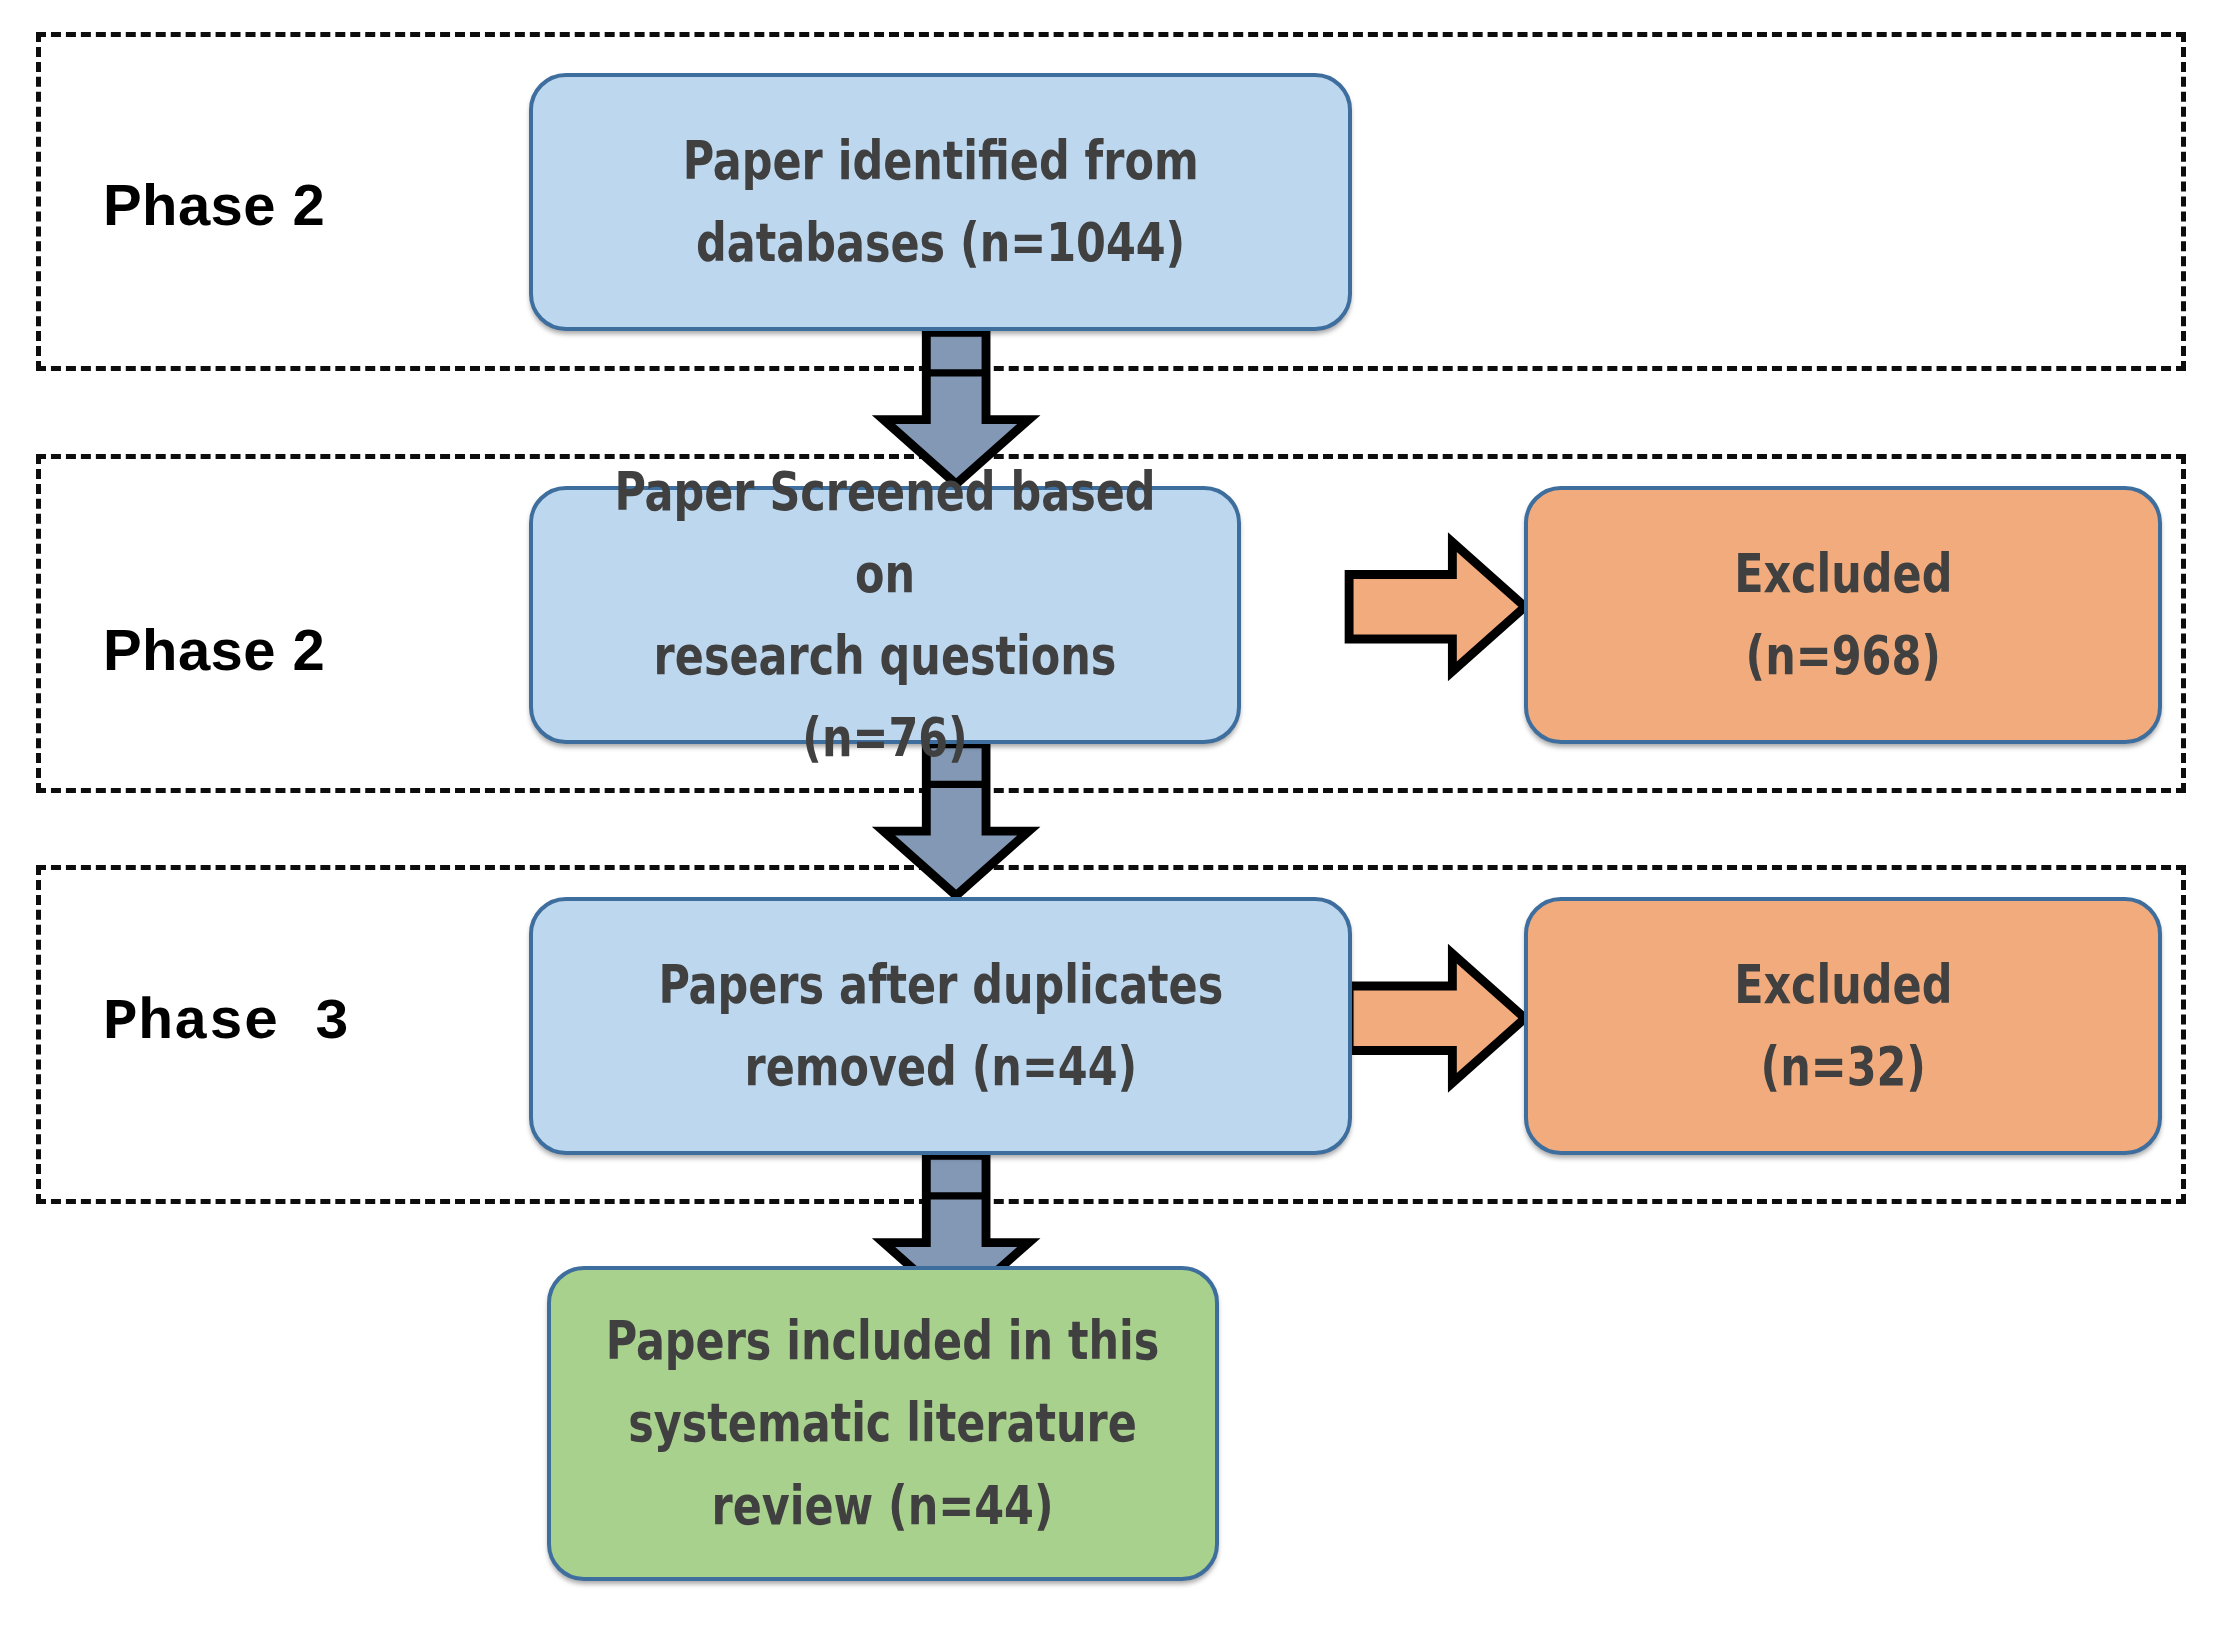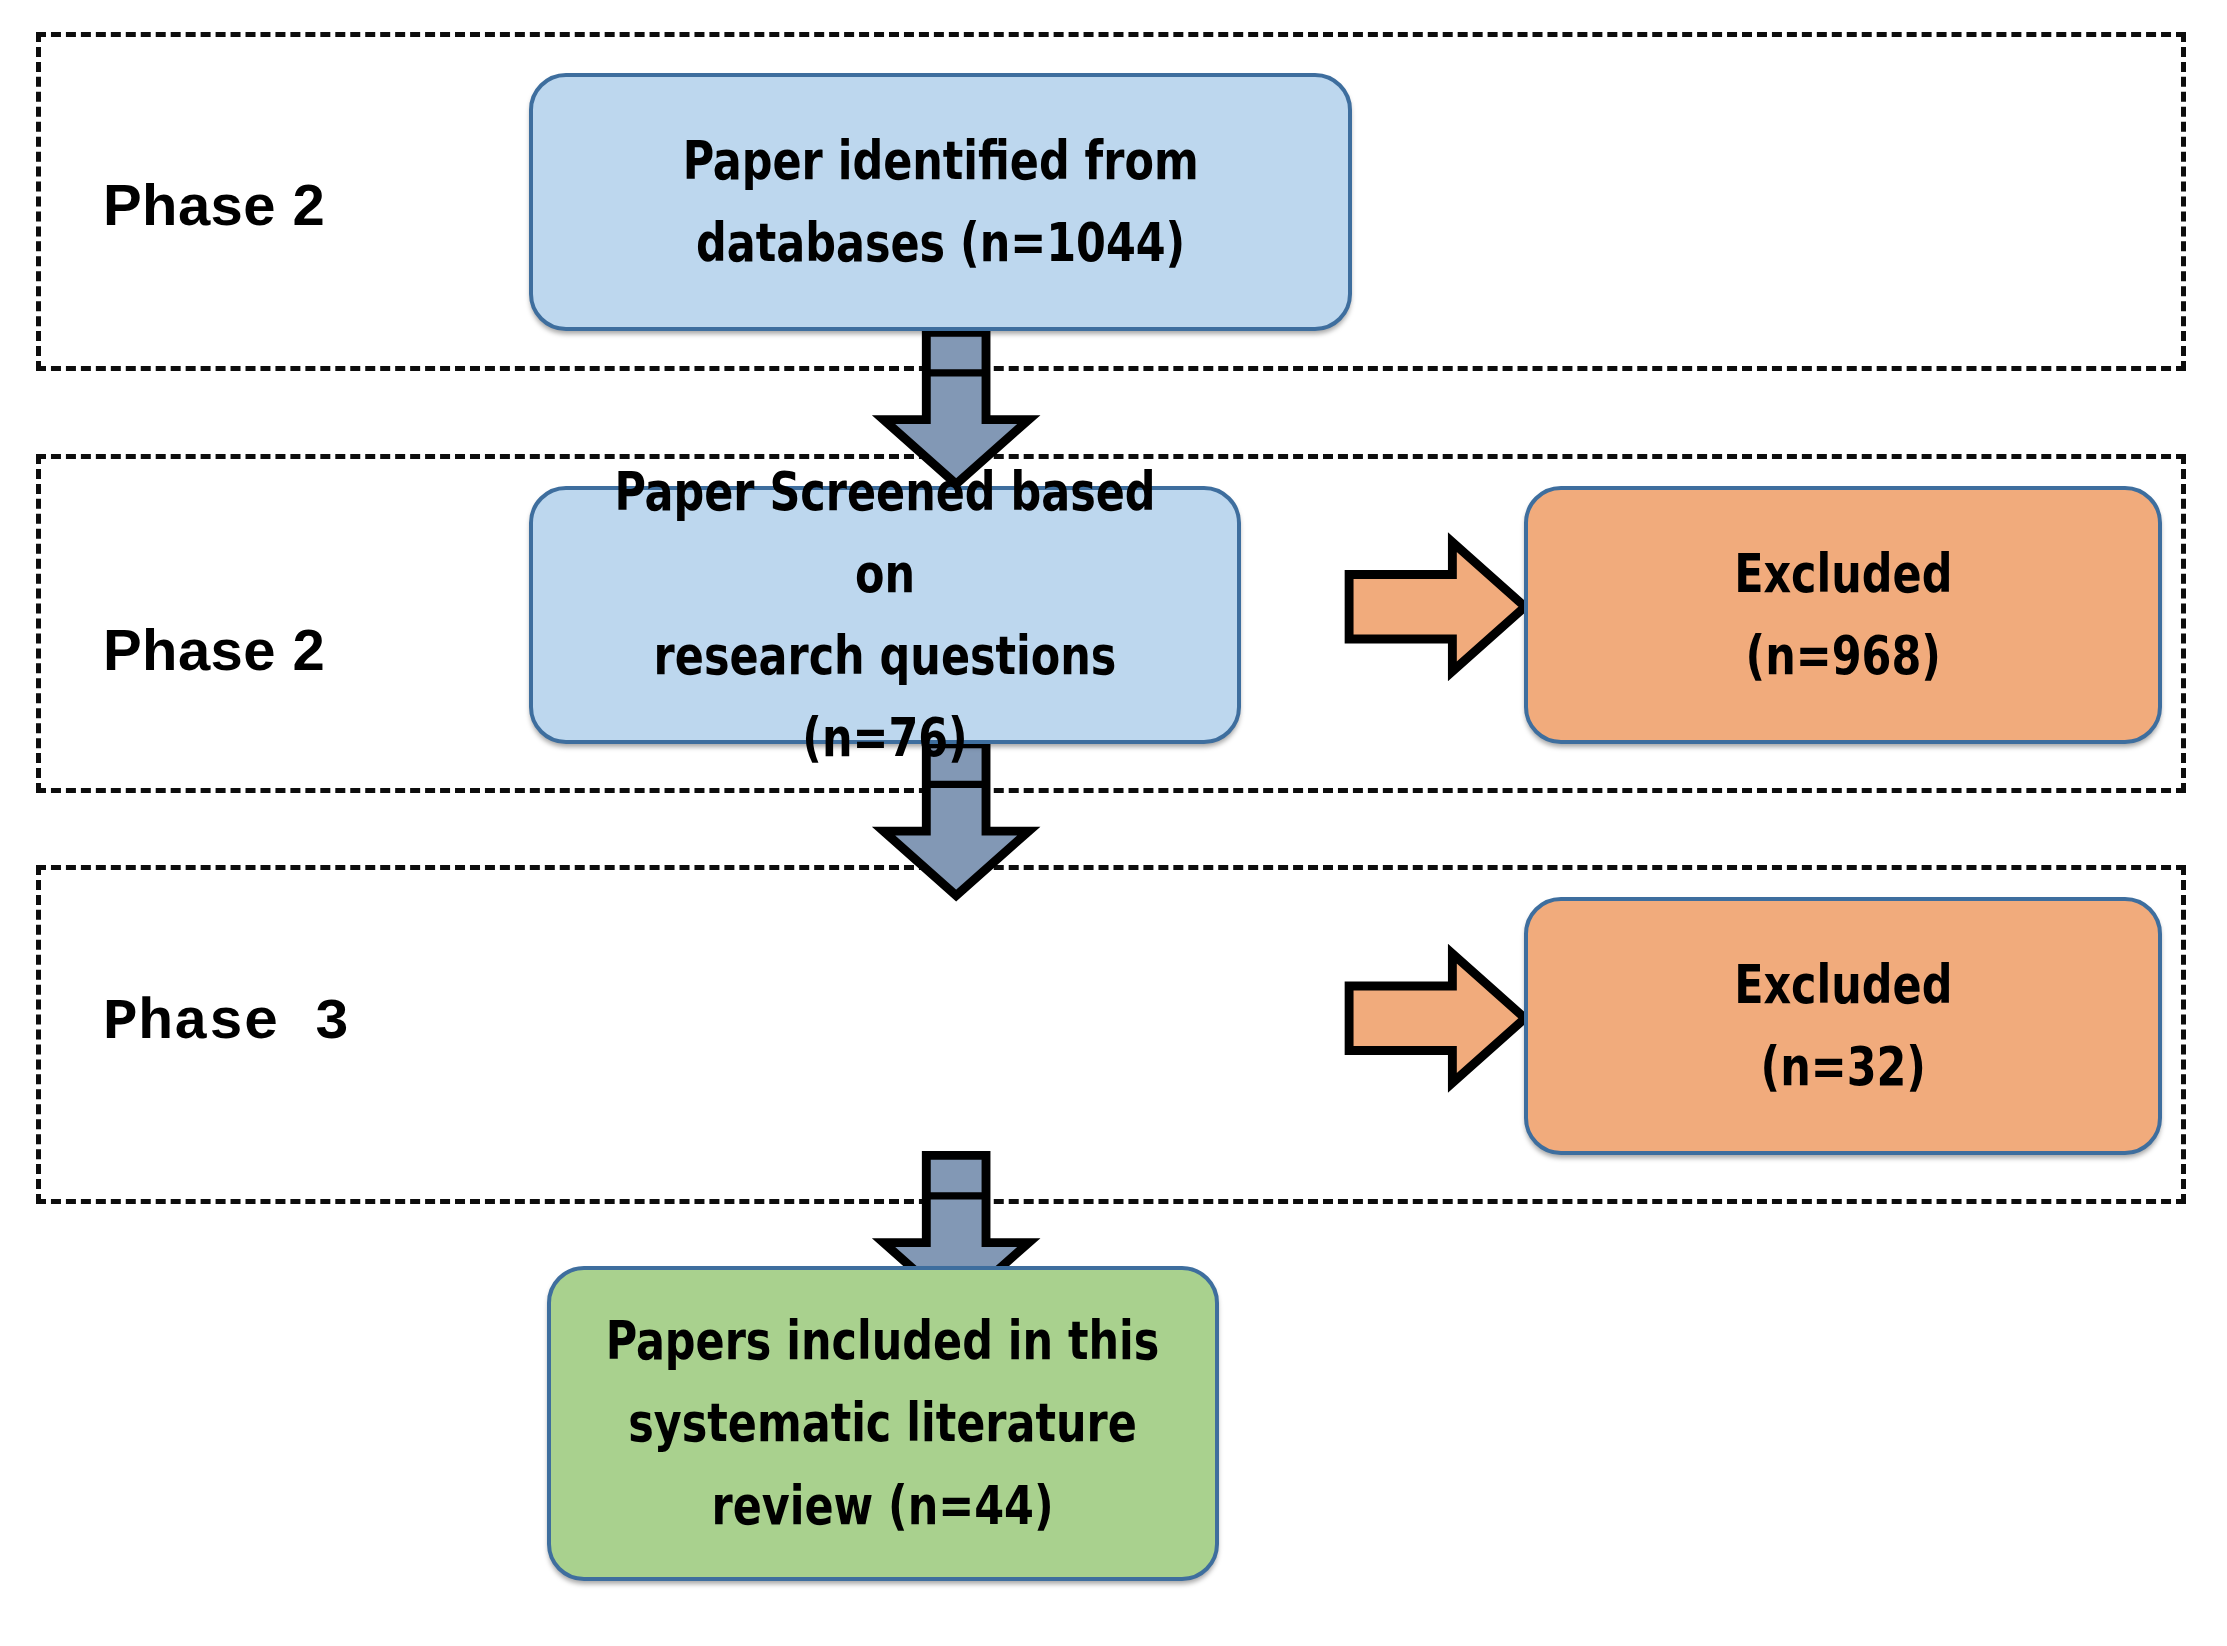--- a/index.html
+++ b/index.html
@@ -43,21 +43,21 @@
     position: absolute;
     box-sizing: border-box;
     border: 4.8px solid #3e6e9e;
     border-radius: 37px;
     display: flex;
     align-items: center;
     justify-content: center;
     text-align: center;
     font-family: "DejaVu Sans Condensed", "Liberation Sans Narrow", "Liberation Sans", sans-serif;
     font-weight: bold;
-    color: #000000;
+    color: #404040;
     font-size: 53px;
     line-height: 1.55;
     padding: 8px 24px;
     box-shadow: 0 4px 4.8px -1.6px rgba(0,0,0,0.35);
   }
   .node-text {
     display: block;
     transform: scaleX(0.90);
     white-space: pre-line;
   }
@@ -124,20 +124,24 @@
   <div class="node blue" style="left:529px; top:486px; width:712px; height:258px;">
     <span class="node-text">Paper Screened based on
 research questions (n=76)</span>
   </div>
 
   <div class="node orange" style="left:1524px; top:486px; width:638px; height:258px;">
     <span class="node-text">Excluded
 (n=968)</span>
   </div>
 
+  <div class="node blue" style="left:529px; top:897px; width:823px; height:258px;">
+    <span class="node-text">Papers after duplicates
+removed (n=44)</span>
+  </div>
 
   <div class="node orange" style="left:1524px; top:897px; width:638px; height:258px;">
     <span class="node-text">Excluded
 (n=32)</span>
   </div>
 
   <div class="node green" style="left:529px; top:1266px; width:672px; height:315px;margin-left:18px;">
     <span class="node-text">Papers included in this
 systematic literature
 review (n=44)</span>

